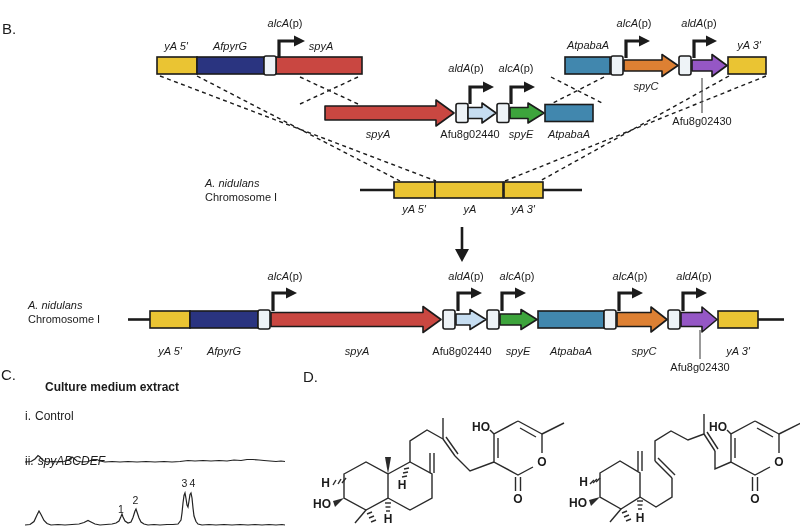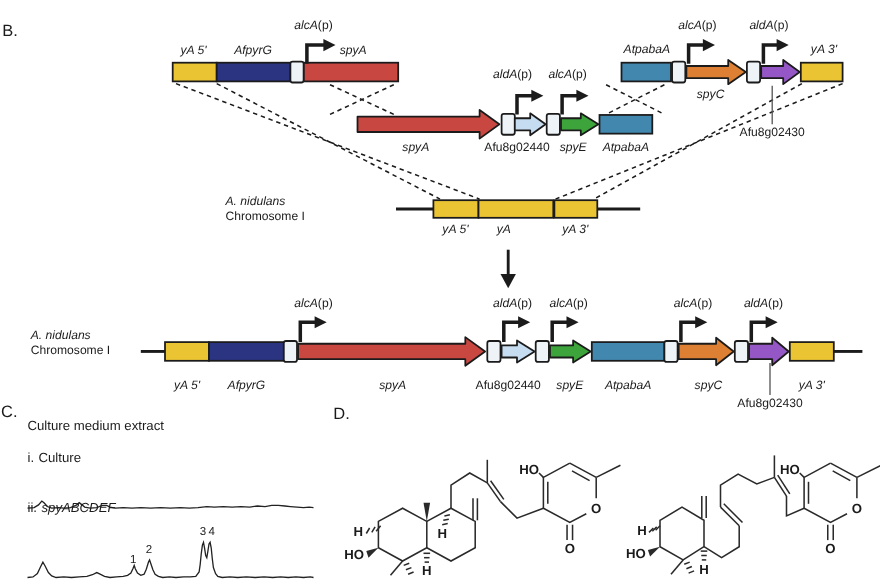--- a/index.html
+++ b/index.html
@@ -3,21 +3,21 @@
 <meta charset="utf-8">
 <style>
   html,body{margin:0;padding:0;background:#fff;}
   .fig{position:relative;width:800px;height:530px;background:#ffffff;
        font-family:"Liberation Sans",sans-serif;color:#1b1b1b;overflow:hidden;}
   svg.layer{position:absolute;left:0;top:0;}
   svg text{font-family:"Liberation Sans",sans-serif;}
   .lbl{position:absolute;font-size:11px;line-height:1.15;white-space:nowrap;color:#1b1b1b;}
   .center{transform:translateX(-50%);text-align:right;}
   .it{font-style:italic;}
-  .bold{font-weight:normal;}
+  .bold{font-weight:bold;margin-left:20px;}
   .panel-letter{font-size:15px;}
   .sz12{font-size:12px;}
   .pre{margin-right:4px;}
 </style>
 </head>
 <body>
 
 <div class="fig">
 
   <svg class="layer" width="800" height="530" viewBox="0 0 800 530">
@@ -263,41 +263,41 @@
   <div class="lbl center" style="left:466px;top:62px"><span class="it">aldA</span><span>(p)</span></div>
   <div class="lbl center" style="left:516px;top:62px"><span class="it">alcA</span><span>(p)</span></div>
   <div class="lbl it center" style="left:378px;top:128px">spyA</div>
   <div class="lbl center" style="left:470px;top:128px">Afu8g02440</div>
   <div class="lbl it center" style="left:521px;top:128px">spyE</div>
   <div class="lbl it center" style="left:569px;top:128px">AtpabaA</div>
 
   <div class="lbl it" style="left:205px;top:177px">A. nidulans</div>
   <div class="lbl" style="left:205px;top:191px">Chromosome I</div>
   <div class="lbl it center" style="left:414px;top:203px">yA 5'</div>
-  <div class="lbl it center" style="left:458px;top:203px">yA</div>
+  <div class="lbl it center" style="left:470px;top:203px">yA</div>
   <div class="lbl it center" style="left:523px;top:203px">yA 3'</div>
 
   <div class="lbl it" style="left:28px;top:299px">A. nidulans</div>
   <div class="lbl" style="left:28px;top:313px">Chromosome I</div>
   <div class="lbl center" style="left:285px;top:270px"><span class="it">alcA</span><span>(p)</span></div>
   <div class="lbl center" style="left:466px;top:270px"><span class="it">aldA</span><span>(p)</span></div>
   <div class="lbl center" style="left:517px;top:270px"><span class="it">alcA</span><span>(p)</span></div>
   <div class="lbl center" style="left:630px;top:270px"><span class="it">alcA</span><span>(p)</span></div>
   <div class="lbl center" style="left:694px;top:270px"><span class="it">aldA</span><span>(p)</span></div>
   <div class="lbl it center" style="left:170px;top:345px">yA 5'</div>
   <div class="lbl it center" style="left:224px;top:345px">AfpyrG</div>
   <div class="lbl it center" style="left:357px;top:345px">spyA</div>
   <div class="lbl center" style="left:462px;top:345px">Afu8g02440</div>
   <div class="lbl it center" style="left:518px;top:345px">spyE</div>
   <div class="lbl it center" style="left:571px;top:345px">AtpabaA</div>
   <div class="lbl it center" style="left:644px;top:345px">spyC</div>
   <div class="lbl it center" style="left:738px;top:345px">yA 3'</div>
   <div class="lbl center" style="left:700px;top:361px">Afu8g02430</div>
 
   <div class="lbl bold sz12" style="left:25px;top:381px">Culture medium extract</div>
-  <div class="lbl sz12" style="left:25px;top:410px"><span class="pre">i.</span><span>Culture</span></div>
+  <div class="lbl sz12" style="left:25px;top:410px"><span class="pre">i.</span><span>Control</span></div>
   <div class="lbl sz12" style="left:25px;top:455px"><span class="pre">ii.</span><span class="it">spyABCDEF</span></div>
   <div class="lbl center" style="left:121px;top:503px;font-size:10.5px">1</div>
   <div class="lbl center" style="left:135.5px;top:494px;font-size:10.5px">2</div>
   <div class="lbl center" style="left:184.5px;top:477px;font-size:10.5px">3</div>
   <div class="lbl center" style="left:192.5px;top:477px;font-size:10.5px">4</div>
 
 </div>
 
 </body></html>

